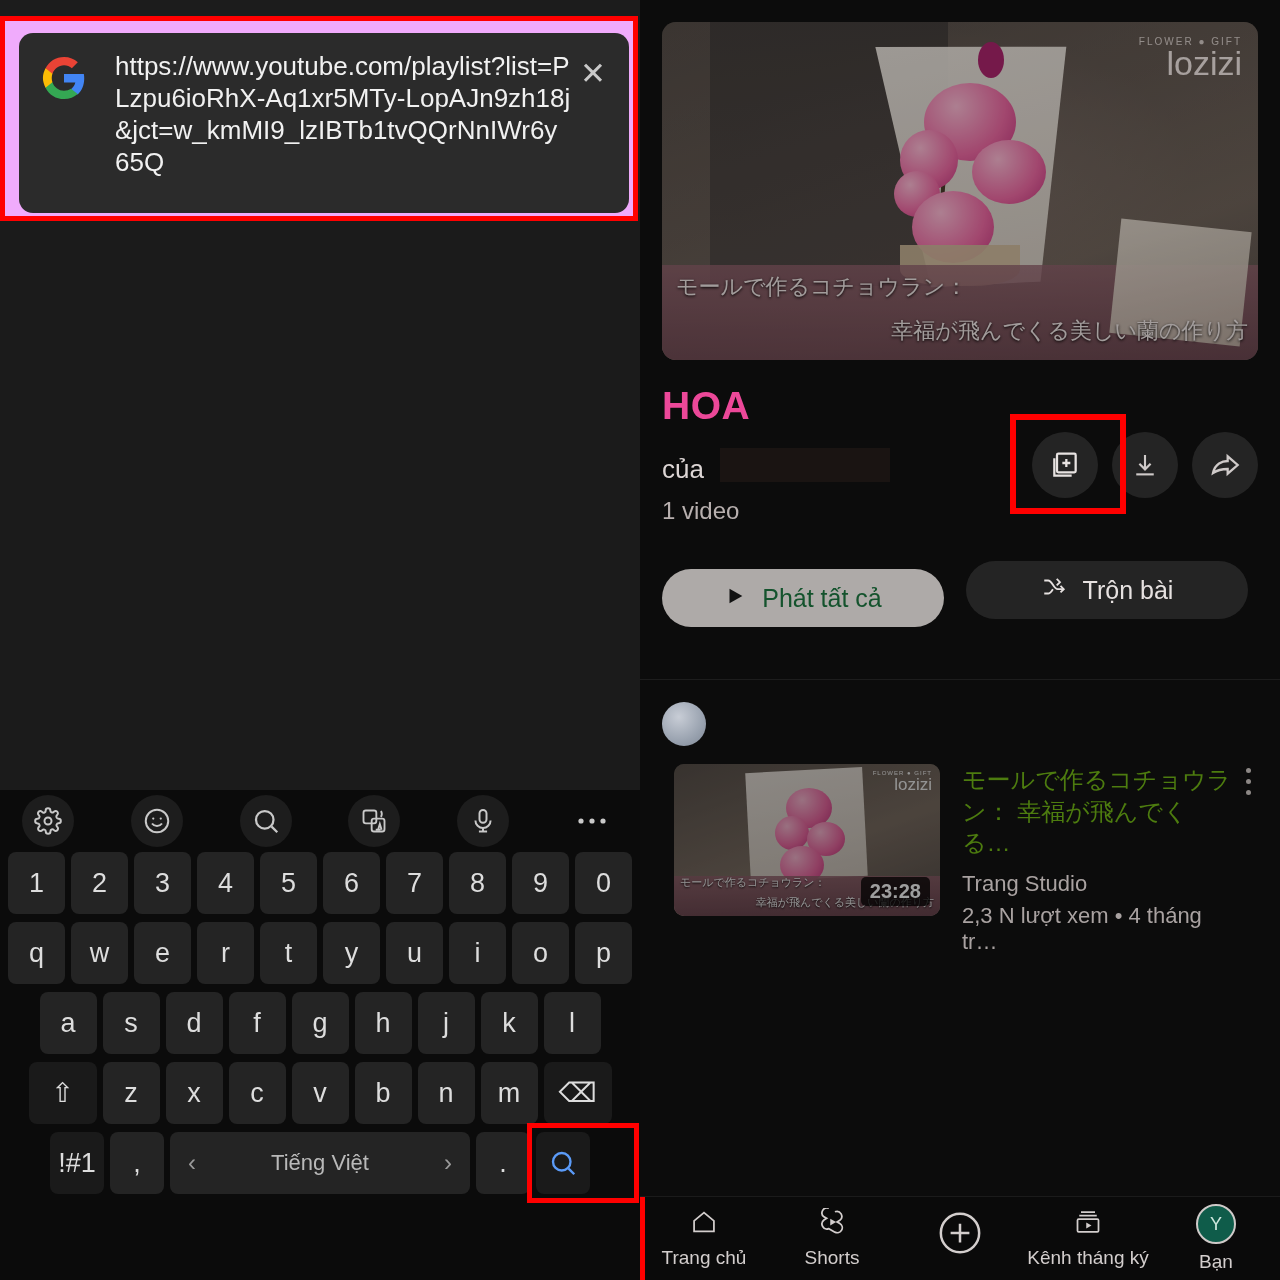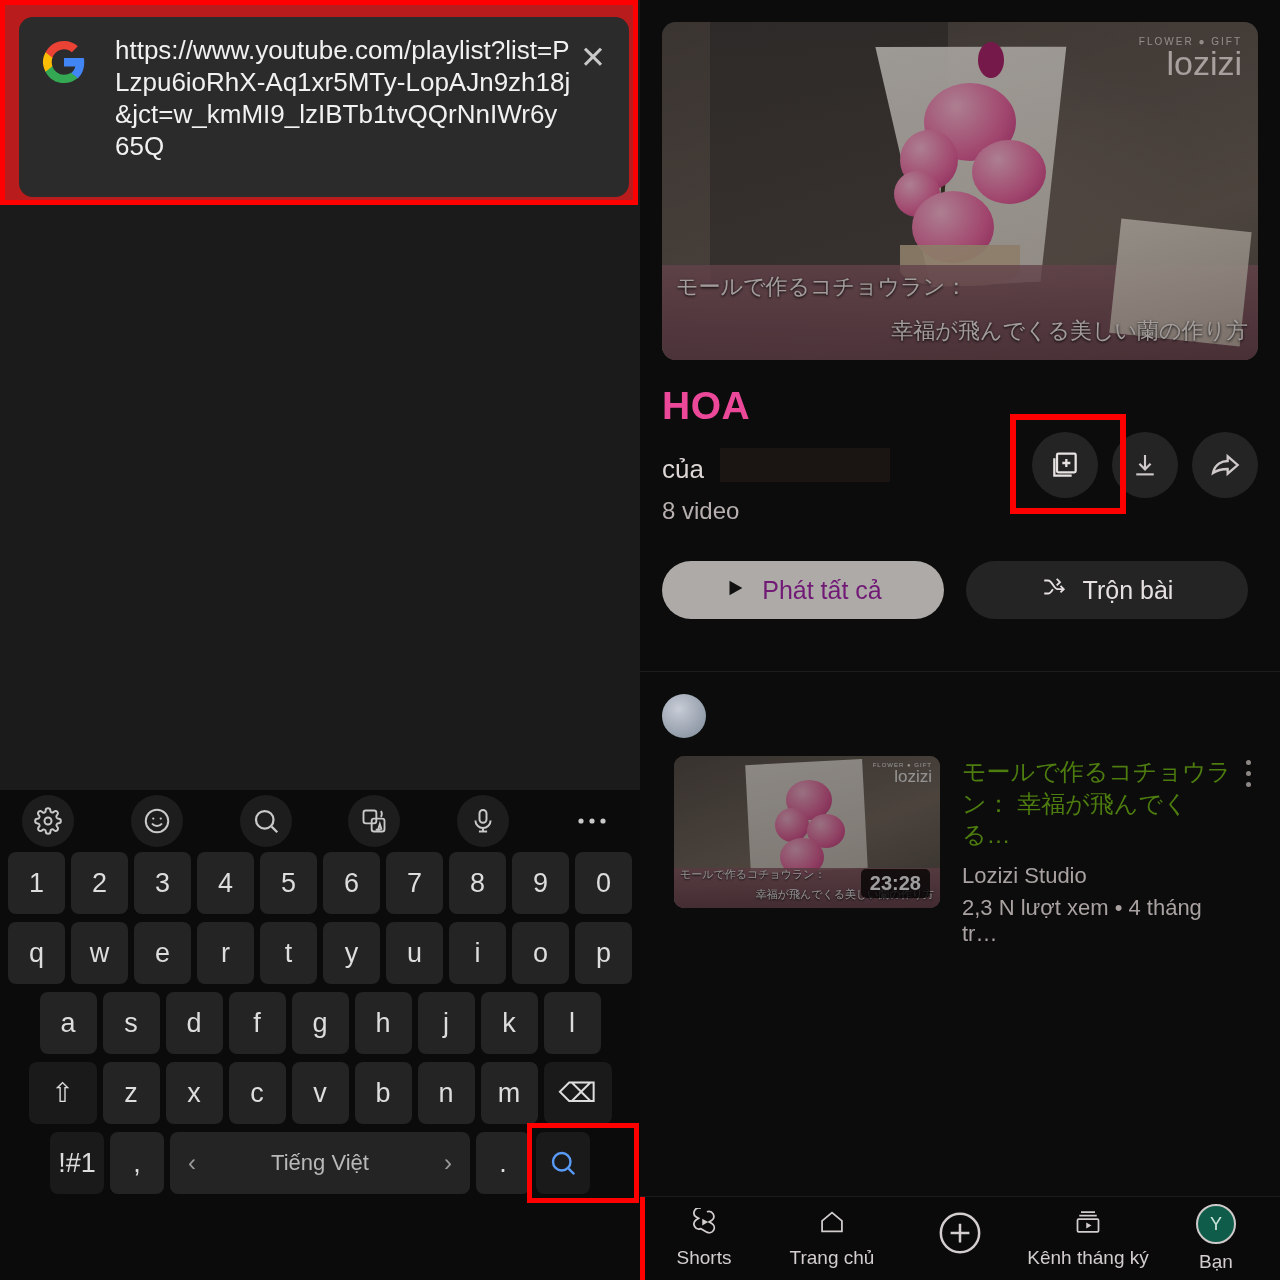--- a/index.html
+++ b/index.html
@@ -6,22 +6,22 @@
   html,body { width:1280px; height:1280px; background:#000; overflow:hidden; }
   body { font-family:"Liberation Sans", sans-serif; color:#fff; }
 
   #root { position:relative; width:1280px; height:1280px; display:flex; }
 
   
   .left-panel { position:relative; width:640px; height:1280px; background:#1c1c1c; overflow:hidden; }
 
   
   .notif-highlight {
-    position:absolute; left:0; top:0; width:638px; height:205px;
-    border:5px solid #ff0000; background:#b91c1c;
+    position:absolute; left:0; top:16px; width:638px; height:205px;
+    border:5px solid #ff0000; background:#f0abfc;
   }
   .notif-card {
     position:absolute; left:14px; top:12px; width:610px; height:180px;
     background:#2b2b2b; border-radius:14px; display:flex; align-items:flex-start; padding:16px 14px;
   }
   .g-logo { width:46px; height:46px; flex:0 0 46px; margin-top:6px; margin-left:8px; }
   .notif-text {
     flex:1; margin-left:28px; font-size:26px; line-height:1.23; color:#f1f1f1;
     word-break:break-all; font-weight:400; padding-top:2px;
   }
@@ -98,21 +98,21 @@
   .pl-actions{ position:absolute; right:22px; top:432px; display:flex; align-items:center; gap:14px; }
   .act-btn{ width:66px; height:66px; border-radius:50%; background:rgba(255,255,255,0.10); display:flex; align-items:center; justify-content:center; }
   .act-highlight{ position:absolute; left:-22px; top:-18px; width:116px; height:100px; border:6px solid #ff0000; pointer-events:none; }
   .act-wrap{ position:relative; }
 
   .pl-buttons{ display:flex; gap:22px; padding:36px 22px 0; }
   .btn-pill{
     height:58px; border-radius:29px; display:flex; align-items:center; justify-content:center; gap:16px;
     font-size:25px; font-weight:500;
   }
-  .btn-play{ width:282px; background:#aeaaa8; color:#701a75; }
+  .btn-play{ width:282px; background:#aeaaa8; color:#14532d;margin-top:8px; }
   .btn-shuffle{ width:282px; background:rgba(255,255,255,0.10); color:#e6e1e0; }
 
   .divider{ margin-top:52px; height:1px; background:rgba(255,255,255,0.07); }
   .list-avatar{ margin:22px 0 0 22px; width:44px; height:44px; border-radius:50%;
     background:radial-gradient(circle at 38% 34%,#c8cdd6,#9aa3b0 60%,#7e8795 100%); }
 
   .vid-row{ display:flex; padding:18px 14px 0 34px; gap:22px; }
   .vid-thumb{ position:relative; width:266px; height:152px; border-radius:10px; overflow:hidden;
     background:linear-gradient(160deg,#5a524c,#7a6d62 55%,#564e49); }
   .vid-thumb::after{ content:""; position:absolute; inset:0; background:rgba(0,0,0,0.38); }
@@ -322,21 +322,21 @@
       </div>
     </div>
 
     <div class="pl-title">HOA</div>
 
     <div class="pl-meta-row">
       <div class="pl-owner">
         <span>của</span>
         <span class="redact"></span>
       </div>
-      <div class="pl-count">8 video</div>
+      <div class="pl-count">1 video</div>
     </div>
 
     <div class="pl-actions">
       <div class="act-wrap">
         <div class="act-btn">
           <svg width="32" height="32" viewBox="0 0 24 24" fill="none" stroke="#e8e3e2" stroke-width="1.7">
             <rect x="6" y="3.5" width="14" height="14" rx="1"></rect>
             <path d="M13 7.5v6M10 10.5h6"></path>
             <path d="M4 7v13h13"></path>
           </svg>
@@ -393,48 +393,48 @@
         <div class="t-logo">
           <span class="tag">FLOWER ● GIFT</span>
           <span>lozizi</span>
         </div>
         <div class="t-sub1">モールで作るコチョウラン：</div>
         <div class="t-sub2">幸福が飛んでくる美しい蘭の作り方</div>
         <div class="t-dur">23:28</div>
       </div>
       <div class="vid-info">
         <div class="vid-title">モールで作るコチョウラン： 幸福が飛んでくる…</div>
-        <div class="vid-channel">Lozizi Studio</div>
+        <div class="vid-channel">Trang Studio</div>
         <div class="vid-stats">2,3 N lượt xem • 4 tháng tr…</div>
         <div class="vid-menu">
             <i></i>
             <i></i>
             <i></i>
           </div>
       </div>
     </div>
 
     <div class="bottom-nav">
       <div class="nav-left-red"></div>
       <div class="nav-item">
         <span>
           <svg width="28" height="28" viewBox="0 0 24 24" fill="none" stroke="#d3cecd" stroke-width="1.5">
+            <path d="M3.5 11L12 4l8.5 7v9h-17z"></path>
+          </svg>
+        </span>
+        <span class="nav-label">Trang chủ</span>
+      </div>
+      <div class="nav-item">
+        <span>
+          <svg width="28" height="28" viewBox="0 0 24 24" fill="none" stroke="#d3cecd" stroke-width="1.5">
             <path d="M14.5 3.2a4.3 4.3 0 0 1 4.2 7.4l-2.3 1.3 2.3 1.3a4.3 4.3 0 0 1-4.2 7.5l-5.2-3a4.3 4.3 0 0 1-4.2-7.4l2.3-1.4-2.3-1.3A4.3 4.3 0 0 1 9.3 .2"></path>
             <path d="M10.5 9.3l5 2.8-5 2.8z" fill="#d3cecd" stroke="none"></path>
           </svg>
         </span>
         <span class="nav-label">Shorts</span>
-      </div>
-      <div class="nav-item">
-        <span>
-          <svg width="28" height="28" viewBox="0 0 24 24" fill="none" stroke="#d3cecd" stroke-width="1.5">
-            <path d="M3.5 11L12 4l8.5 7v9h-17z"></path>
-          </svg>
-        </span>
-        <span class="nav-label">Trang chủ</span>
       </div>
       <div class="nav-item">
         <span>
           <svg width="50" height="50" viewBox="0 0 24 24" fill="none" stroke="#d3cecd" stroke-width="1.2">
             <circle cx="12" cy="12" r="9.2"></circle>
               <path d="M12 7.5v9M7.5 12h9"></path>
           </svg>
         </span>
         <span class="nav-label"></span>
       </div>

